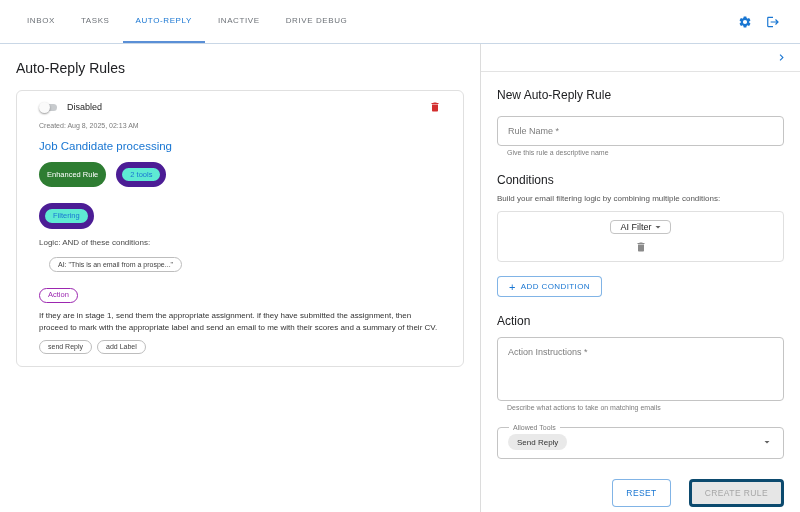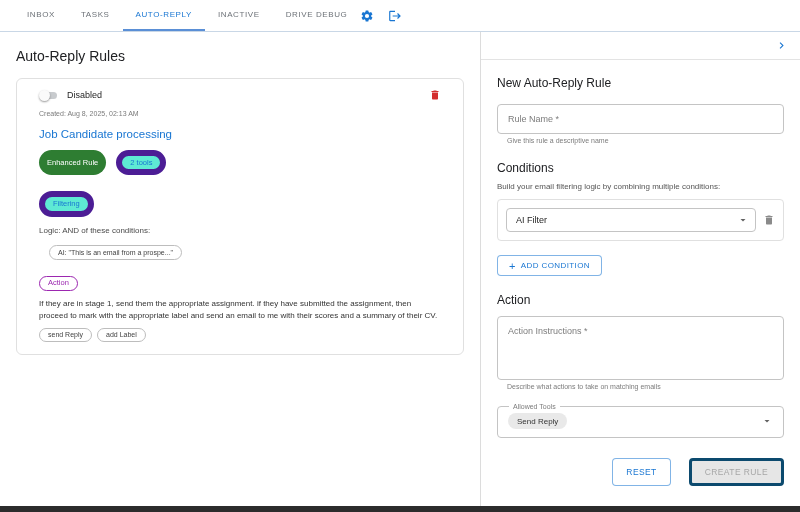--- a/index.html
+++ b/index.html
@@ -1,20 +1,20 @@
 <!DOCTYPE html>
 <html><head>
 <meta charset="utf-8">
 <style>
   * { box-sizing: border-box; margin: 0; padding: 0; }
   html,body { width: 800px; height: 512px; overflow: hidden; background: #fff;
     font-family: "Liberation Sans", sans-serif; color: #1f1f1f; }
 
   
-  .topbar { height: 32px; display: flex; align-items: stretch; justify-content: flex-start;
+  .topbar { height: 44px; display: flex; align-items: stretch; justify-content: space-between;
     border-bottom: 1px solid #c9d7e6; background: #fff; }
   .tabs { display: flex; align-items: stretch; margin-left: 14px; }
   .tab { display: flex; align-items: center; padding: 0 13px; font-size: 8px; letter-spacing: .6px;
     color: #6d7278; font-weight: 500; cursor: pointer; border-bottom: 2px solid transparent; }
   .tab.active { color: #1976d2; border-bottom-color: #5a8fd6; }
   .topbar-icons { display: flex; align-items: center; gap: 14px; padding-right: 20px; }
   .icon-btn { display: flex; align-items: center; justify-content: center; cursor: pointer; }
 
   
   .main { display: flex; height: 474px; }
@@ -52,21 +52,21 @@
     padding-right: 12px; border-bottom: 1px solid #e3e3e3; }
   .rp-content { padding: 13px 16px 0; }
   .form-title { font-size: 12px; font-weight: 500; color: #202124; margin: 3px 0 14px; }
   .text-input { width: 100%; height: 30px; border: 1px solid #c4c4c4; border-radius: 4px;
     padding: 0 10px; font-size: 9px; font-family: inherit; color: #1f1f1f; outline: none; background:#fff; }
   .text-input::placeholder, textarea::placeholder { color: #7c7c7c; opacity: 1; }
   .helper { font-size: 7px; color: #7c7c7c; margin: 3px 0 0 10px; }
   .section-h { font-size: 12px; font-weight: 500; color: #202124; margin-top: 17px; }
   .caption { font-size: 8px; color: #555; margin-top: 7px; }
   .cond-card { border: 1px solid #e0e0e0; border-radius: 4px; margin-top: 8px; padding: 8px; }
-  .cond-row { display: flex; align-items: center; gap: 7px; }
+  .cond-row { display: flex; align-items: center; gap: 7px; flex-direction: column; }
   .select-box { flex: 1; height: 24px; border: 1px solid #c4c4c4; border-radius: 4px;
     display: flex; align-items: center; justify-content: space-between; padding: 0 6px 0 9px;
     font-size: 9px; color: #1f1f1f; cursor: pointer; background: #fff; }
   .cond-textarea { display: block; width: calc(100% - 22px); height: 36px; border: 1px solid #c4c4c4;
     border-radius: 4px; margin-top: 7px; padding: 6px 8px; font-size: 9px; font-family: inherit;
     resize: none; outline: none; color:#1f1f1f; }
   .cond-textarea::placeholder { color: #9e9e9e; }
   .add-btn { display: inline-flex; align-items: center; gap: 5px; margin-top: 14px;
     border: 1px solid rgba(25,118,210,.55); color: #1976d2; border-radius: 4px; background: #fff;
     padding: 5px 11px; font-size: 8px; font-weight: 500; letter-spacing: .4px; cursor: pointer;

